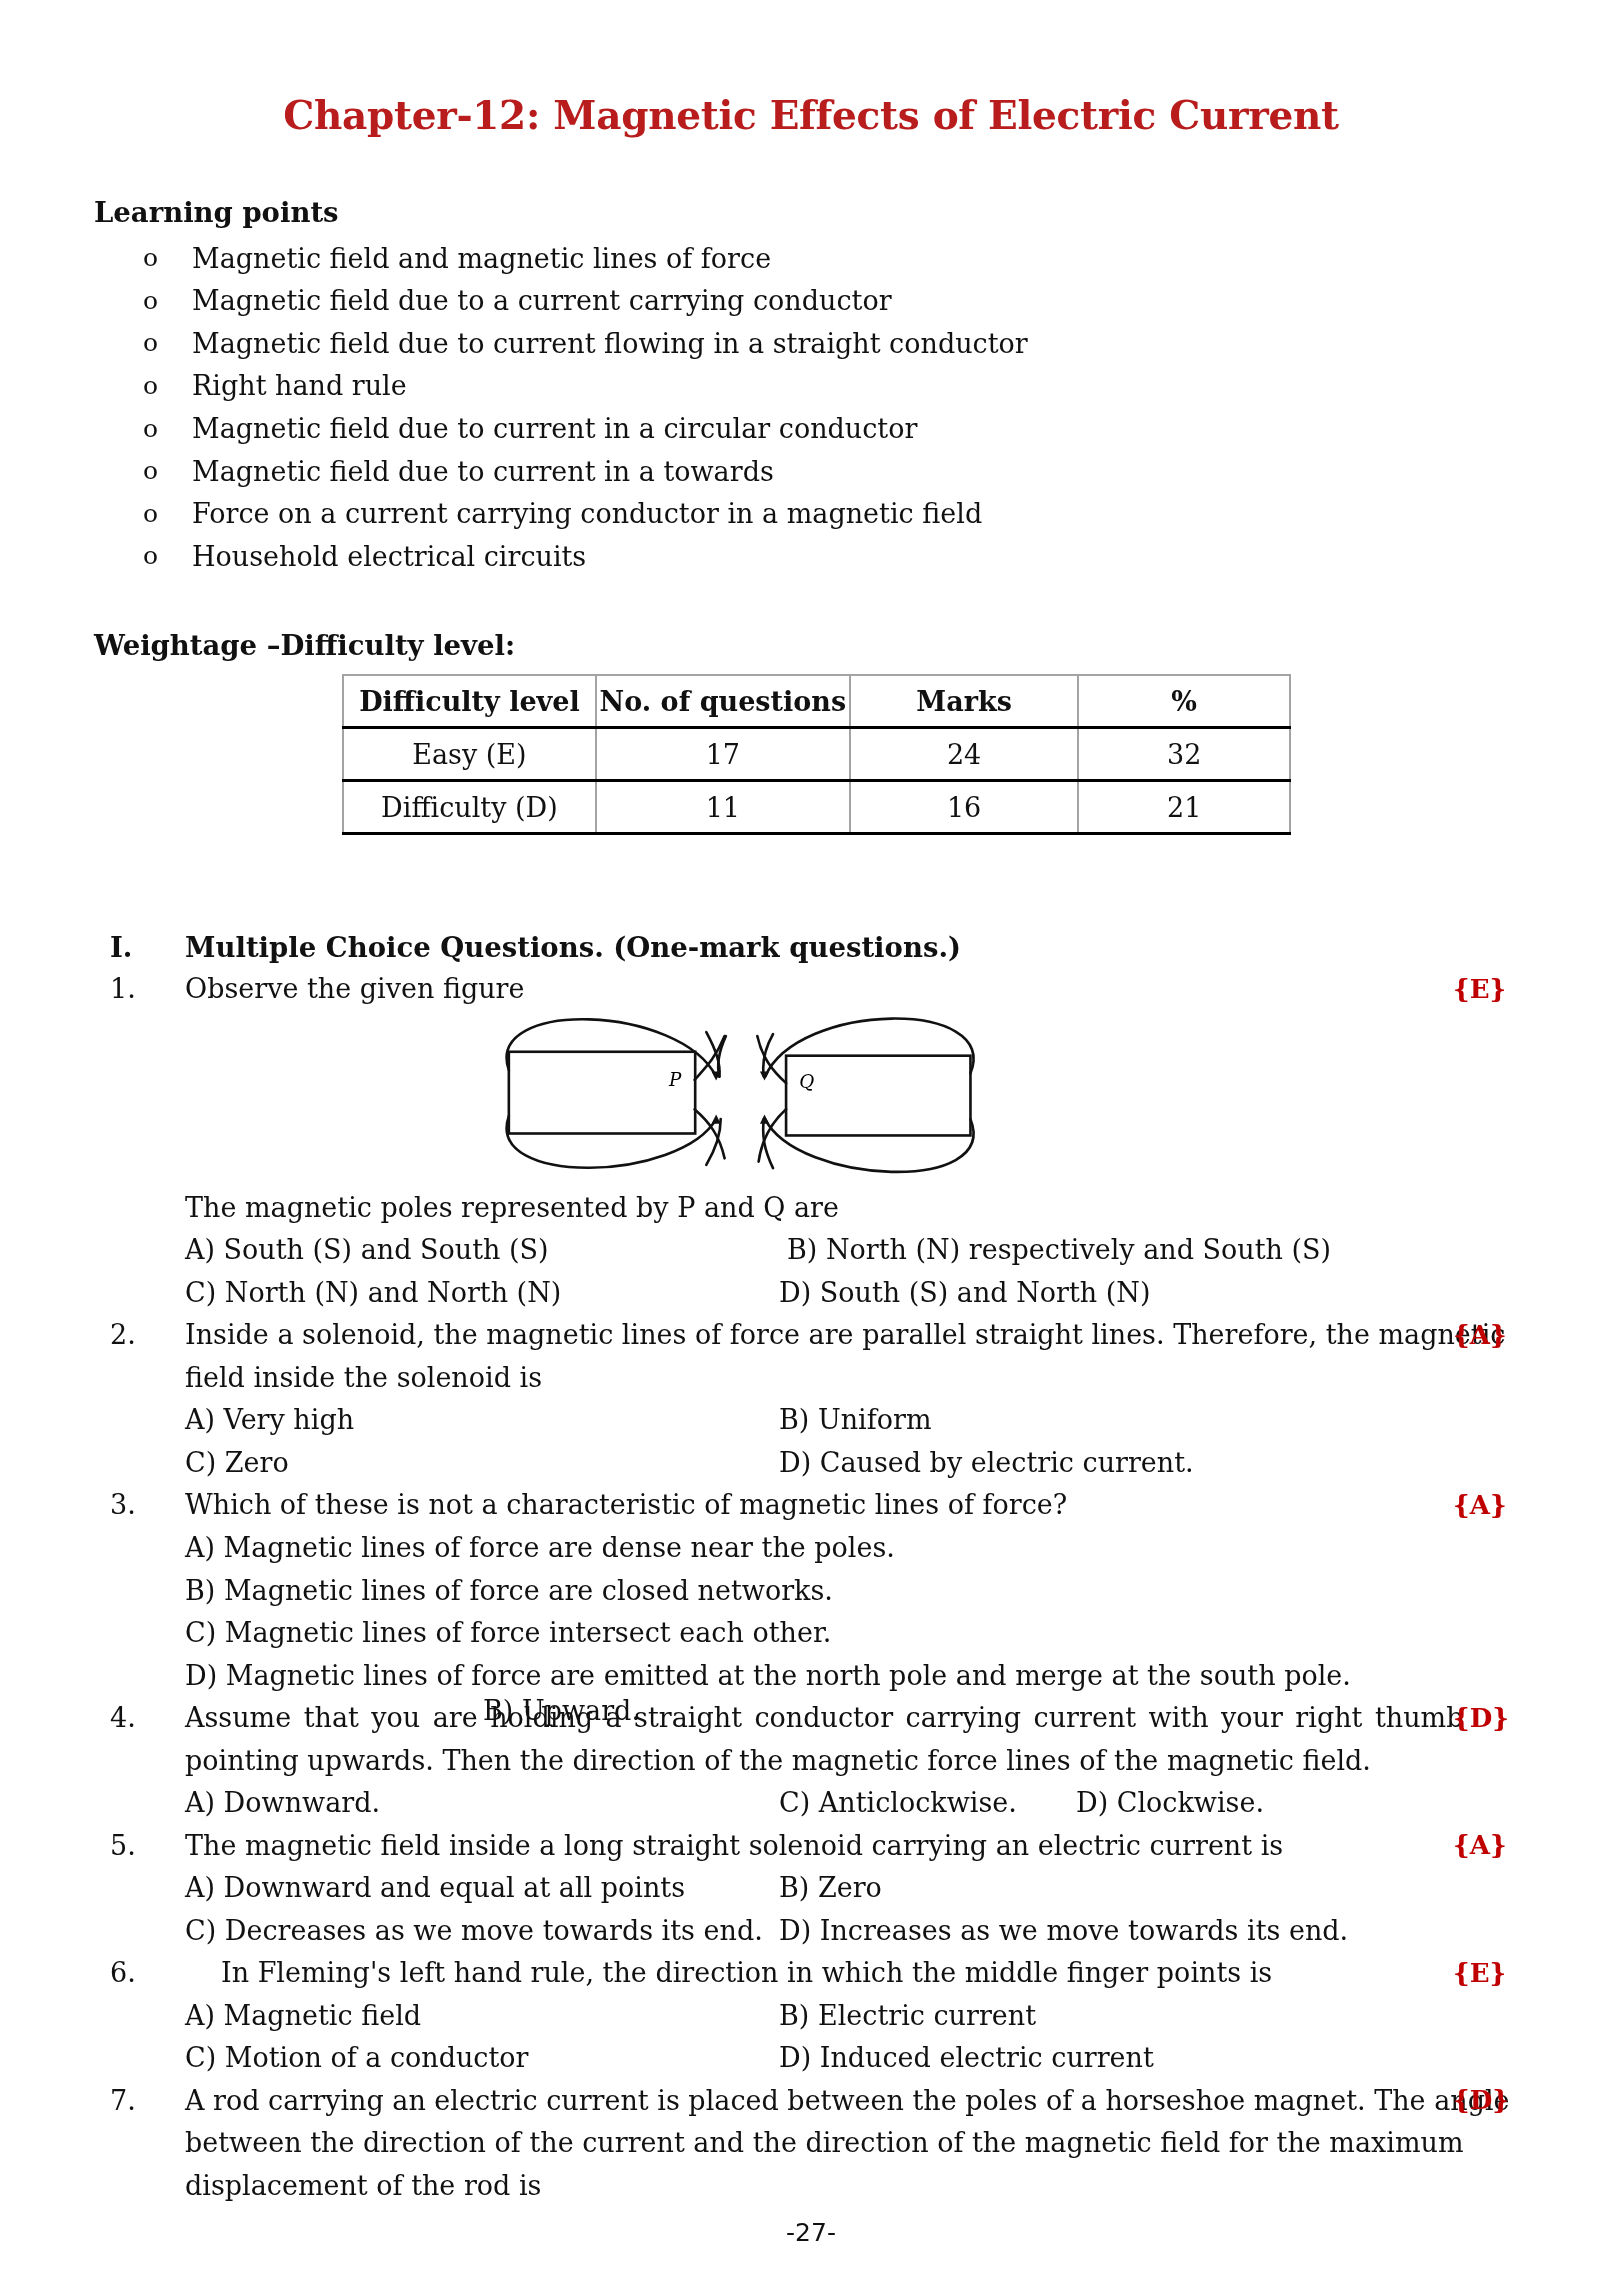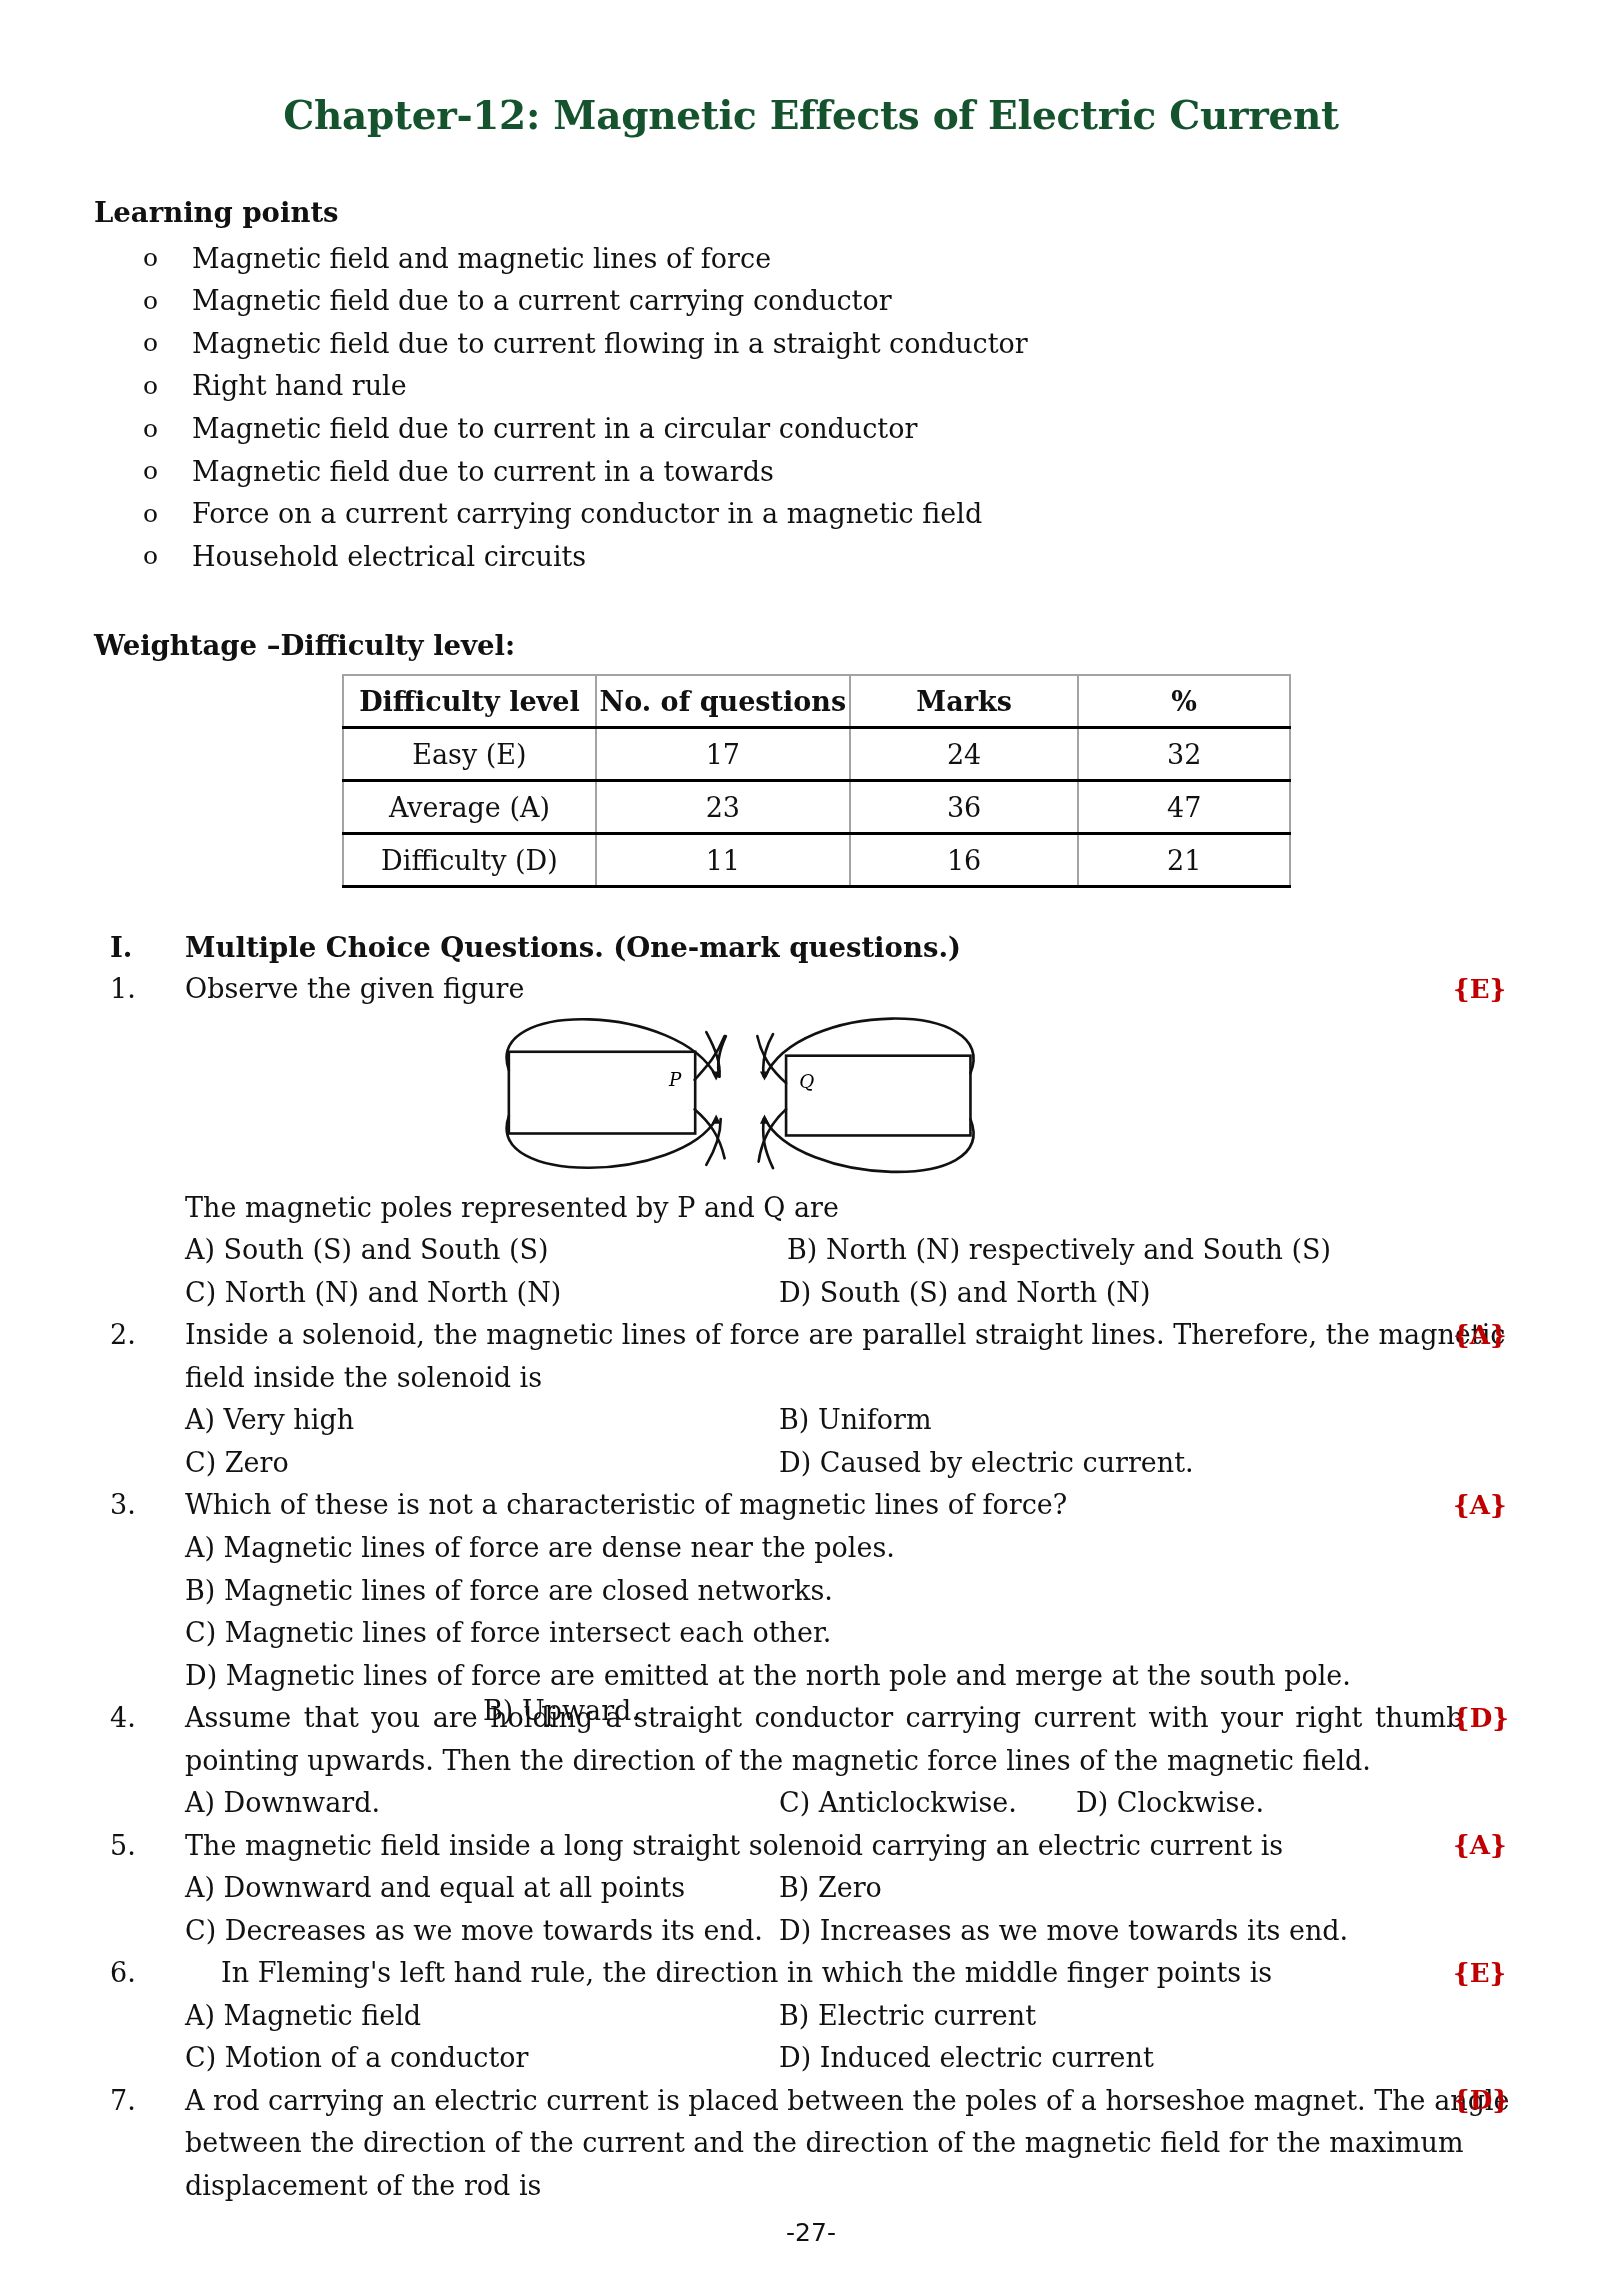--- a/index.html
+++ b/index.html
@@ -4,21 +4,21 @@
 <style>
   html, body { margin: 0; padding: 0; background: #ffffff; }
   body {
     width: 1622px; height: 2295px; position: relative; overflow: hidden;
     font-family: "DejaVu Serif", "Liberation Serif", serif;
     color: #111111;
   }
   .abs { position: absolute; white-space: nowrap; }
   .title {
     left: 0; width: 1622px; top: 92px; text-align: center;
-    font-size: 39px; font-weight: bold; color: #14532d;
+    font-size: 39px; font-weight: bold; color: #b91c1c;
     letter-spacing: -0.3px;
   }
   .h-bold { font-weight: bold; font-size: 27.5px; }
   .txt { font-size: 27px; line-height: 43px; }
   .bullet { font-size: 25px; }
   .tag { font-size: 26px; font-weight: bold; color: #C00000; }
   table.weight {
     position: absolute; left: 342px; top: 674px;
     border-collapse: collapse; width: 949px;
     font-size: 27px;
@@ -65,26 +65,20 @@
     <th style="width:253px">Difficulty level</th>
     <th style="width:254px">No. of questions</th>
     <th style="width:229px">Marks</th>
     <th style="width:213px">%</th>
   </tr>
   <tr>
     <td>Easy (E)</td>
     <td>17</td>
     <td>24</td>
     <td>32</td>
-  </tr>
-  <tr>
-    <td>Average (A)</td>
-    <td>23</td>
-    <td>36</td>
-    <td>47</td>
   </tr>
   <tr>
     <td>Difficulty (D)</td>
     <td>11</td>
     <td>16</td>
     <td>21</td>
   </tr>
 </tbody>
   </table>
 

